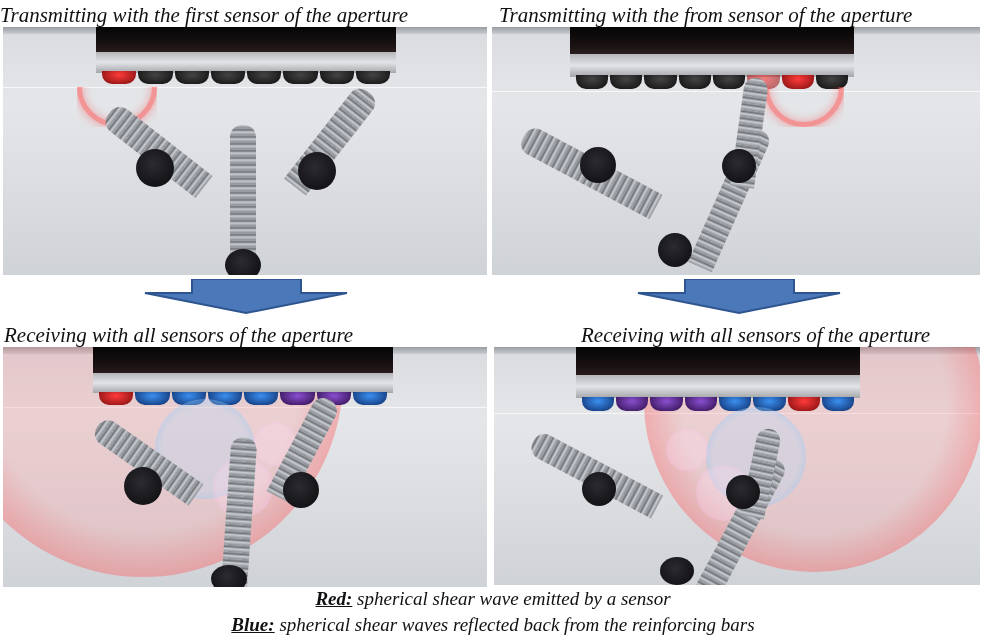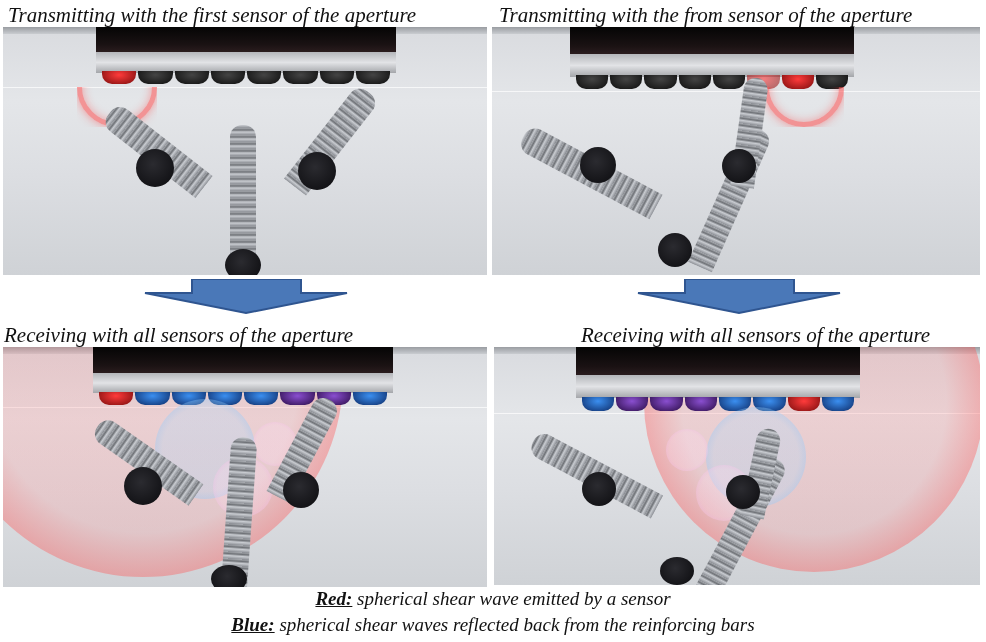--- a/index.html
+++ b/index.html
@@ -23,21 +23,21 @@
   .sphere-red{position:absolute;border-radius:50%;background:radial-gradient(circle,rgba(255,140,140,0.25) 55%,rgba(255,60,60,0.55) 88%,rgba(255,60,60,0.0) 100%);}
   .sphere-blue{position:absolute;border-radius:50%;background:radial-gradient(circle,rgba(170,220,255,0.28) 60%,rgba(120,190,255,0.55) 90%,rgba(120,190,255,0) 100%);}
   .sphere-pink{position:absolute;border-radius:50%;background:radial-gradient(circle,rgba(255,220,240,0.3) 60%,rgba(240,180,230,0.6) 90%,rgba(240,180,230,0) 100%);}
   .arrow{position:absolute;}
   .legend{position:absolute;left:0;right:0;text-align:center;font-size:19px;font-style:italic;color:#111;white-space:nowrap;}
   .legend .key{font-weight:bold;text-decoration:underline;}
 </style>
 </head>
 <body>
 
-<div class="caption" style="left:8px;top:3px;">Transmitting with the first sensor of the aperture</div>
+<div class="caption" style="left:0;top:3px;">Transmitting with the first sensor of the aperture</div>
 <div class="panel" style="left:3px;top:27px;width:484px;height:248px;">
   <div class="rail"></div>
   <div class="surface" style="top:60px;"></div>
   <div class="probe" style="left:93px;top:0;width:300px;height:57px;">
     <div class="probe-top"></div>
       <div class="probe-mid"></div>
     <div class="sensors">
       <div class="sensor red"></div>
         <div class="sensor"></div>
         <div class="sensor"></div>

